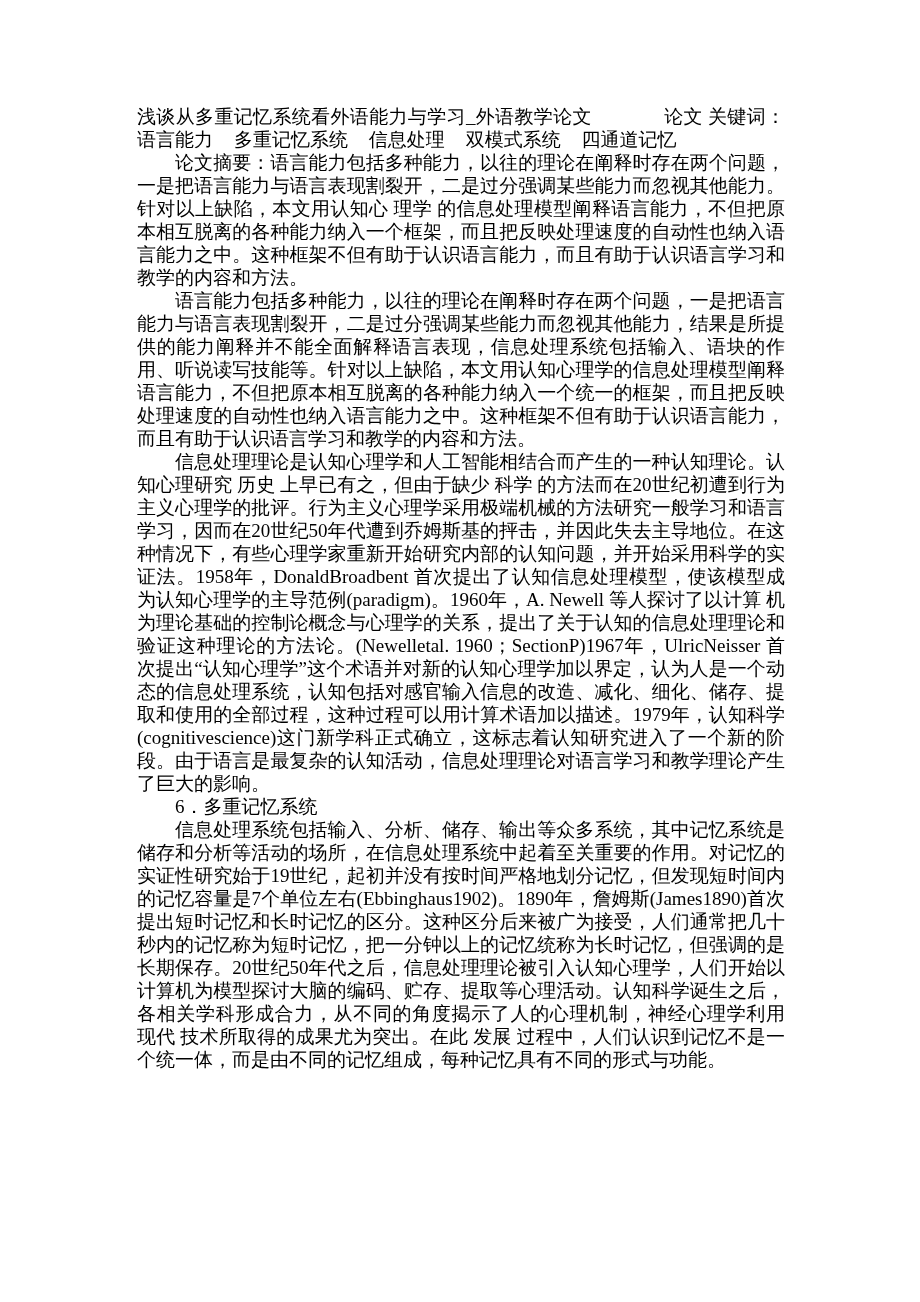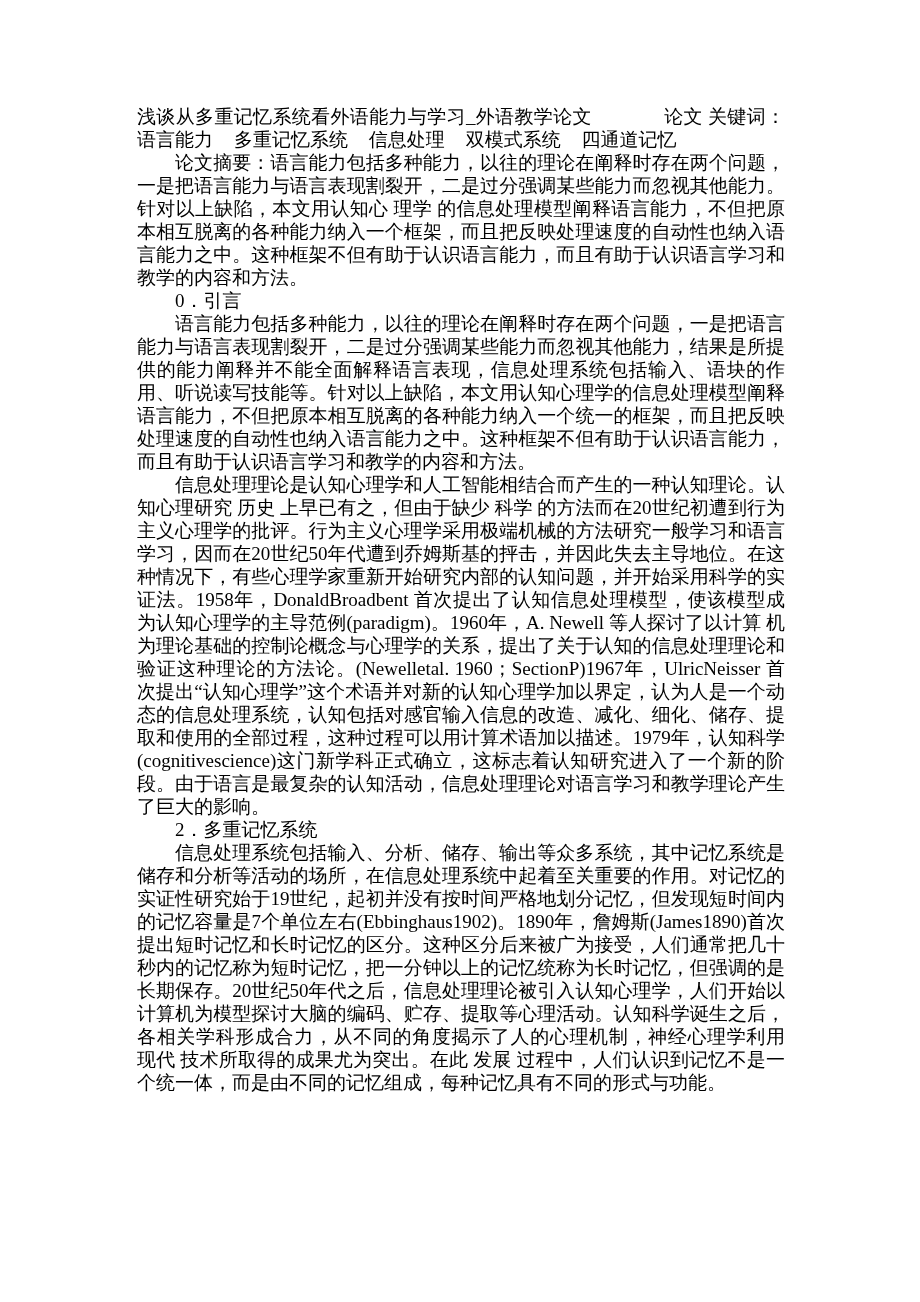--- a/index.html
+++ b/index.html
@@ -55,22 +55,21 @@
 
 <div class="doc-page">
   <div class="doc-content">
 
     <p>
       <span>浅谈从多重记忆系统看外语能力与学习_外语教学论文</span><span class="title-gap"></span><span>论文 关键词：</span><span class="kw">语言能力</span><span class="kw">多重记忆系统</span><span class="kw">信息处理</span><span class="kw">双模式系统</span><span class="kw">四通道记忆</span>
     </p>
 
     <p class="indent">论文摘要：语言能力包括多种能力，以往的理论在阐释时存在两个问题，一是把语言能力与语言表现割裂开，二是过分强调某些能力而忽视其他能力。针对以上缺陷，本文用认知心 理学 的信息处理模型阐释语言能力，不但把原本相互脱离的各种能力纳入一个框架，而且把反映处理速度的自动性也纳入语言能力之中。这种框架不但有助于认识语言能力，而且有助于认识语言学习和教学的内容和方法。</p>
 
-    <p class="indent">0．引言</p>
     <p class="indent">语言能力包括多种能力，以往的理论在阐释时存在两个问题，一是把语言能力与语言表现割裂开，二是过分强调某些能力而忽视其他能力，结果是所提供的能力阐释并不能全面解释语言表现，信息处理系统包括输入、语块的作用、听说读写技能等。针对以上缺陷，本文用认知心理学的信息处理模型阐释语言能力，不但把原本相互脱离的各种能力纳入一个统一的框架，而且把反映处理速度的自动性也纳入语言能力之中。这种框架不但有助于认识语言能力，而且有助于认识语言学习和教学的内容和方法。</p>
 
     <p class="indent">信息处理理论是认知心理学和人工智能相结合而产生的一种认知理论。认知心理研究 历史 上早已有之，但由于缺少 科学 的方法而在20世纪初遭到行为主义心理学的批评。行为主义心理学采用极端机械的方法研究一般学习和语言学习，因而在20世纪50年代遭到乔姆斯基的抨击，并因此失去主导地位。在这种情况下，有些心理学家重新开始研究内部的认知问题，并开始采用科学的实证法。1958年，DonaldBroadbent 首次提出了认知信息处理模型，使该模型成为认知心理学的主导范例(paradigm)。1960年，A. Newell 等人探讨了以计算 机为理论基础的控制论概念与心理学的关系，提出了关于认知的信息处理理论和验证这种理论的方法论。(Newelletal. 1960；SectionP)1967年，UlricNeisser 首次提出“认知心理学”这个术语并对新的认知心理学加以界定，认为人是一个动态的信息处理系统，认知包括对感官输入信息的改造、减化、细化、储存、提取和使用的全部过程，这种过程可以用计算术语加以描述。1979年，认知科学(cognitivescience)这门新学科正式确立，这标志着认知研究进入了一个新的阶段。由于语言是最复杂的认知活动，信息处理理论对语言学习和教学理论产生了巨大的影响。</p>
 
-    <p class="indent">2．多重记忆系统</p>
+    <p class="indent">6．多重记忆系统</p>
     <p class="indent">信息处理系统包括输入、分析、储存、输出等众多系统，其中记忆系统是储存和分析等活动的场所，在信息处理系统中起着至关重要的作用。对记忆的实证性研究始于19世纪，起初并没有按时间严格地划分记忆，但发现短时间内的记忆容量是7个单位左右(Ebbinghaus1902)。1890年，詹姆斯(James1890)首次提出短时记忆和长时记忆的区分。这种区分后来被广为接受，人们通常把几十秒内的记忆称为短时记忆，把一分钟以上的记忆统称为长时记忆，但强调的是长期保存。20世纪50年代之后，信息处理理论被引入认知心理学，人们开始以计算机为模型探讨大脑的编码、贮存、提取等心理活动。认知科学诞生之后，各相关学科形成合力，从不同的角度揭示了人的心理机制，神经心理学利用 现代 技术所取得的成果尤为突出。在此 发展 过程中，人们认识到记忆不是一个统一体，而是由不同的记忆组成，每种记忆具有不同的形式与功能。</p>
 
   </div>
 </div>
 
 </body></html>

